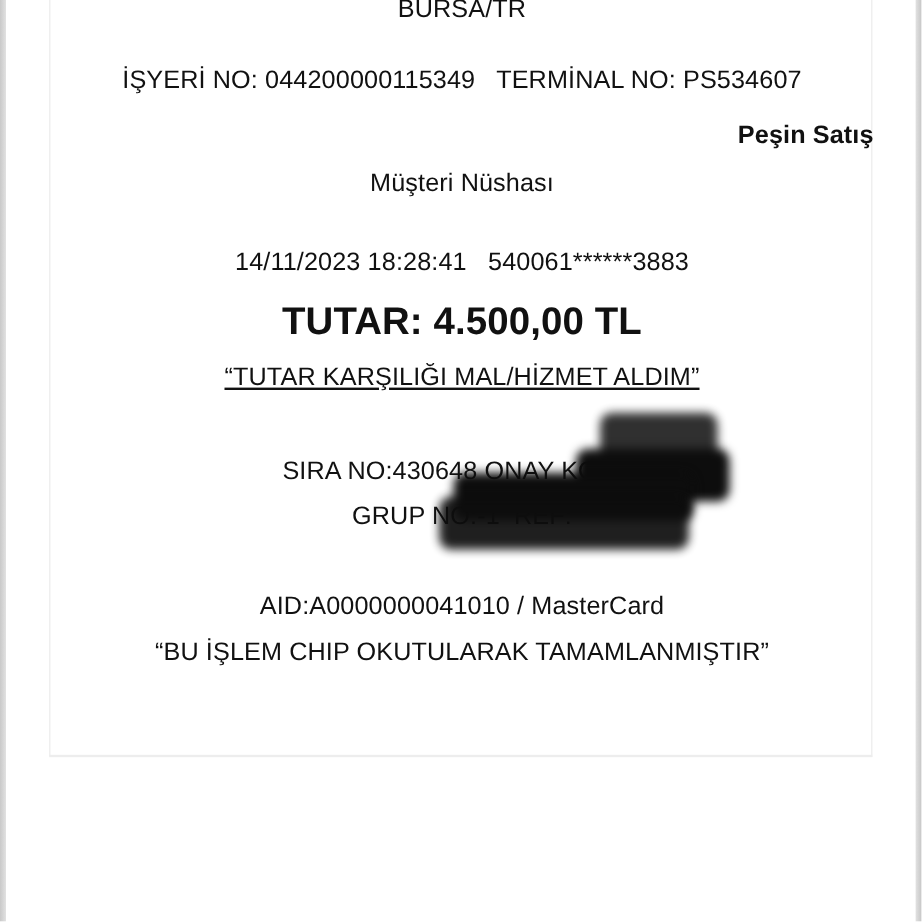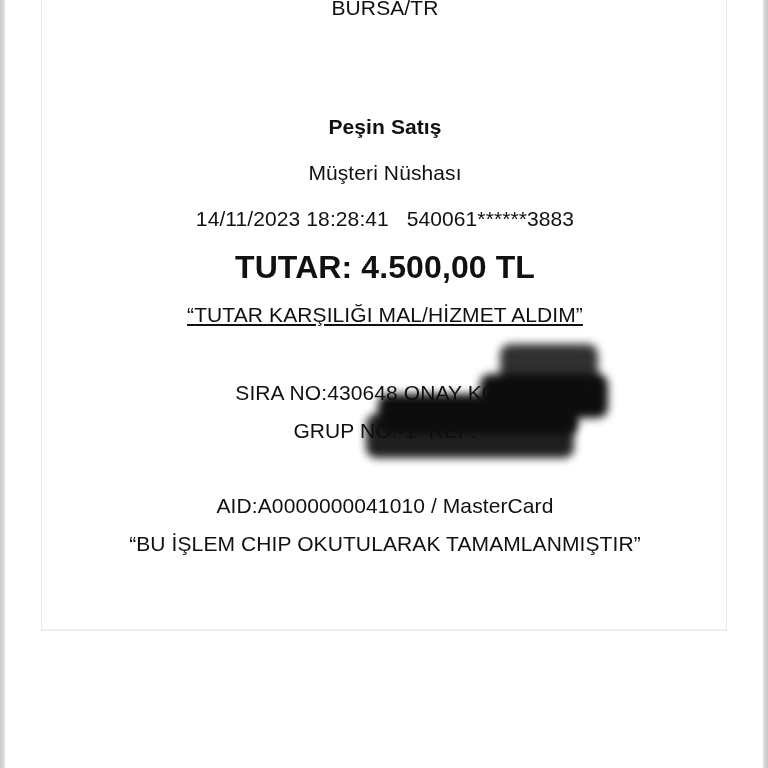--- a/index.html
+++ b/index.html
@@ -35,22 +35,23 @@
     .redaction { position: absolute; background: #0d0d0d; filter: blur(4px); border-radius: 10px; }
   </style>
 </head>
 <body>
 
 <div class="edge-left"></div>
 <div class="edge-right"></div>
 
 <div class="card">
   <div class="line" style="top:-1px;">BURSA/TR</div>
-  <div class="line bold" style="top:118px;">Peşin Satış</div>
-  <div class="line" style="top:164px;">Müşteri Nüshası</div>
+  <div class="line" style="top:58px;">İŞYERİ NO: 044200000115349   TERMİNAL NO: PS534607</div>
+  <div class="line bold" style="top:104px;text-align:right;">Peşin Satış</div>
+  <div class="line" style="top:144px;">Müşteri Nüshası</div>
   <div class="line" style="top:210px;">14/11/2023 18:28:41   540061******3883</div>
   <div class="line bold amount" style="top:256px;">TUTAR: 4.500,00 TL</div>
   <div class="line" style="top:306px;text-decoration:underline;">“TUTAR KARŞILIĞI MAL/HİZMET ALDIM”</div>
   <div class="line" style="top:384px;">SIRA NO:430648 ONAY KODU:</div>
   <div class="line" style="top:422px;">GRUP NO:-1  REF:</div>
   <div class="line" style="top:497px;">AID:A0000000041010 / MasterCard</div>
   <div class="line" style="top:535px;">“BU İŞLEM CHIP OKUTULARAK TAMAMLANMIŞTIR”</div>
 
   <div class="redaction" style="left:458px; top:348px; width:98px; height:52px; opacity:0.85;"></div>
   <div class="redaction" style="left:438px; top:378px; width:128px; height:44px;"></div>

